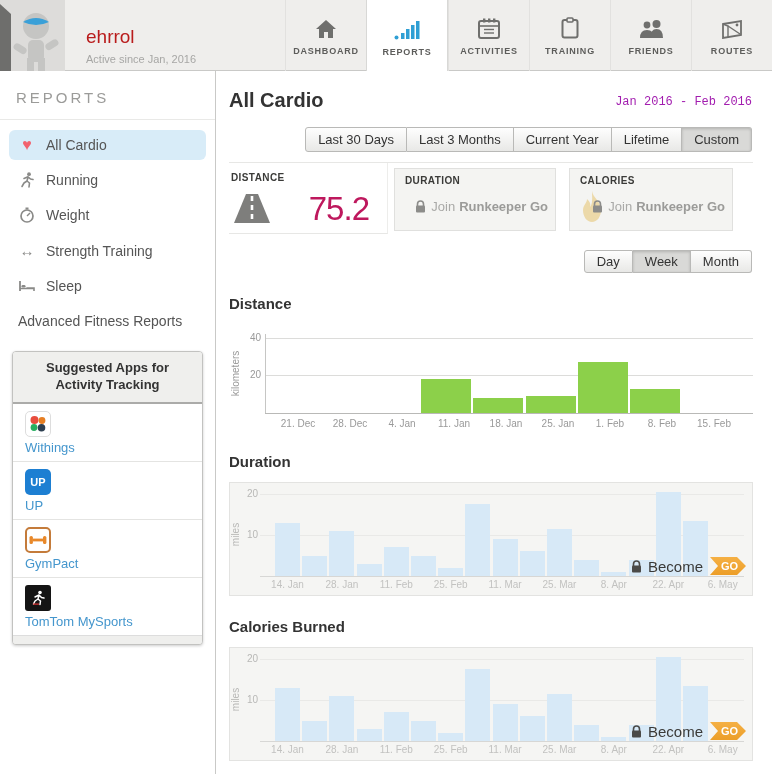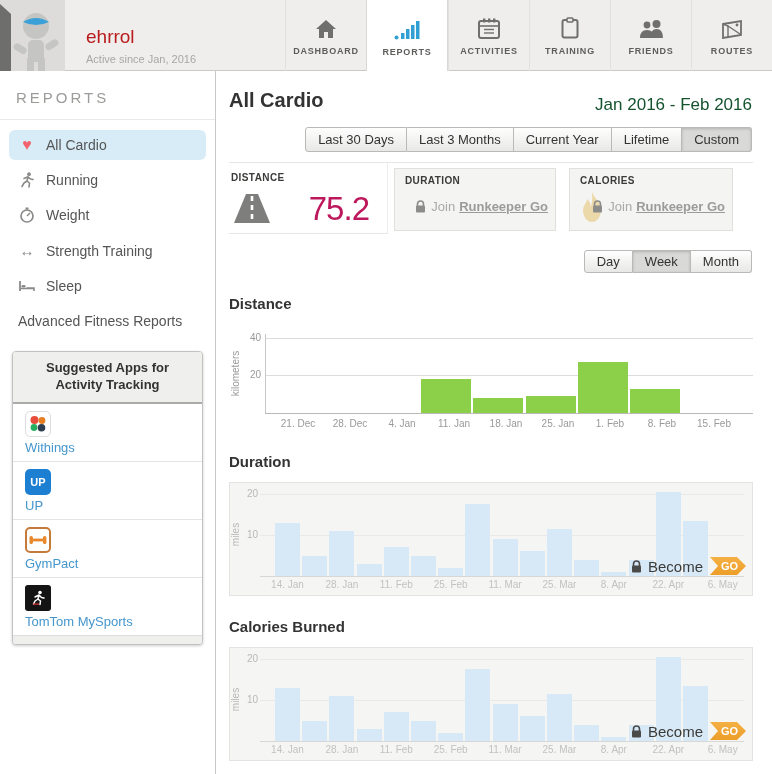--- a/index.html
+++ b/index.html
@@ -38,40 +38,40 @@
   .ic-up { background:#1d7fd2; color:#fff; font-size:11px; font-weight:bold; }
   .ic-gympact { background:#fff; border:2px solid #c47b3a; }
   .ic-caledos { background:#f2cf2a; border-radius:3px; }
   .ic-tomtom { background:#141414; border-radius:3px; }
   .apps-foot { height:9px; background:#efefed; border-top:1px solid #ddd; }
 
   
   .main { position:absolute; top:71px; left:216px; width:556px; height:703px; background:#fff; }
   .mhead { position:relative; margin:18px 20px 0 13px; height:26px; }
   .mhead h1 { font-size:20px; color:#333; font-weight:bold; }
-  .daterange { position:absolute; right:0; top:6px; font-size:17px; color:#14532d; }
+  .daterange { position:absolute; right:0; top:6px; font-size:12px; color:#a21caf;font-family:Liberation Mono, monospace; }
 
   .btnrow { display:flex; justify-content:flex-end; margin-right:20px; }
   .range-row { margin-top:12px; }
   .interval-row { margin-top:16px; }
   .btn { font-size:13px; color:#333; background:linear-gradient(#fefefe,#e8e8e6); border:1px solid #b9b9b7; border-left:none; padding:4px 12px; cursor:pointer; white-space:nowrap; }
   .btn:first-child { border-left:1px solid #b9b9b7; border-radius:3px 0 0 3px; }
   .btn:last-child { border-radius:0 3px 3px 0; }
   .btn.active { background:#d9d9d7; box-shadow:inset 0 1px 3px rgba(0,0,0,.18); }
   .interval-row .btn { padding:3px 12px; }
 
   .stats { display:flex; margin:10px 0 0 13px; width:524px; border-top:1px solid #e7e7e5; height:72px; }
   .stat-distance { width:159px; border-right:1px solid #ededeb; border-bottom:1px solid #e7e7e5; position:relative; padding-top:9px; }
   .slabel { font-size:10px; font-weight:bold; color:#3b3b39; letter-spacing:.4px; padding-left:2px; }
   .road { position:absolute; left:4px; bottom:9px; }
   .sval { position:absolute; right:18px; bottom:5px; font-size:33px; color:#be185d; letter-spacing:-1px; }
   .stat-locked { width:162px; height:63px; margin:5px 0 0 6px; background:#f4f4f2; border:1px solid #e0e0de; position:relative; padding:6px 8px; }
   .stat-locked + .stat-locked { margin-left:13px; width:164px; }
   .locktext { position:absolute; right:7px; top:30px; display:flex; align-items:center; font-size:13px; color:#a9a9a7; white-space:nowrap;justify-content:center; }
-  .locktext b { color:#9b9b99; margin-left:4px;text-decoration:underline; }
+  .locktext b { color:#9b9b99; margin-left:4px; }
   .locktext .join { margin-left:5px; }
   .flame { position:absolute; left:9px; top:22px; }
 
   .section-h { font-size:15px; color:#333; font-weight:bold; margin:22px 0 0 13px; }
 
   
   .chart-green { position:relative; margin:14px 0 0 13px; width:524px; height:105px; }
   .gridline { position:absolute; height:1px; background:#dcdcda; }
   .gridline.faint { background:#e9e9e7; }
   .axis-v { position:absolute; width:1px; background:#c6c6c4; }

